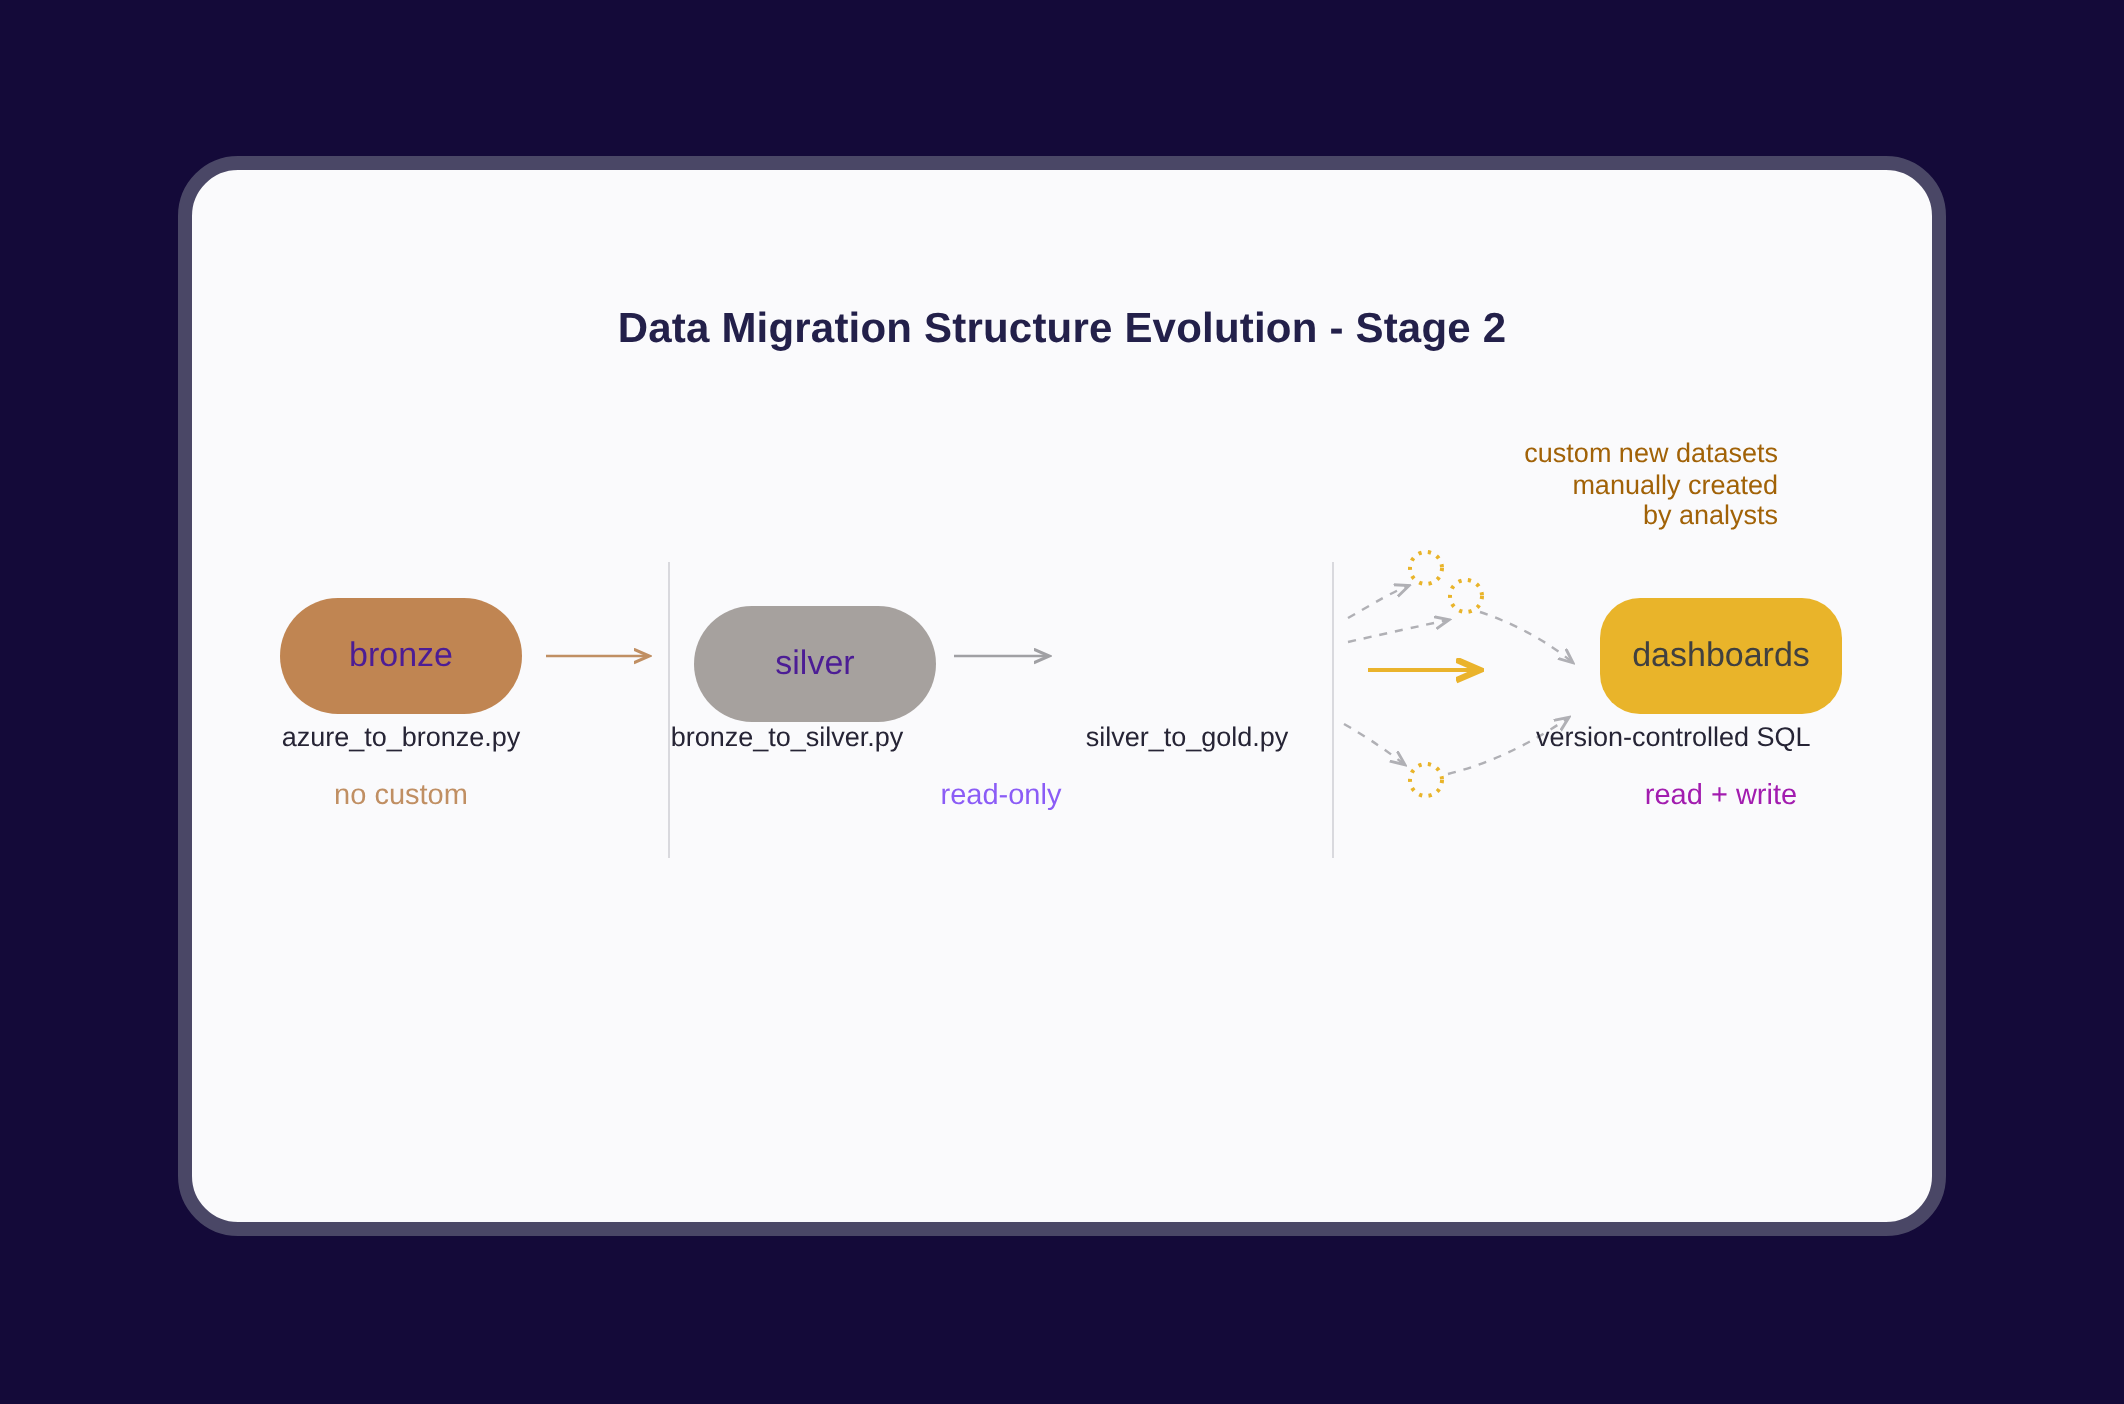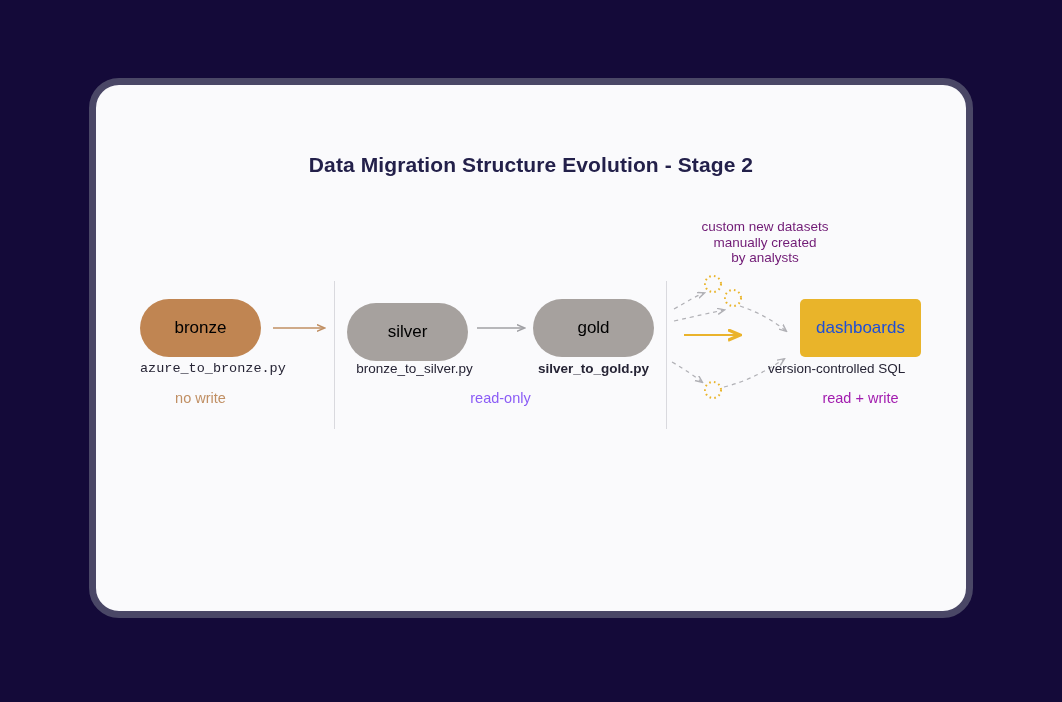--- a/index.html
+++ b/index.html
@@ -48,32 +48,32 @@
     background: #d9d9de;
   }
   #divider-1 { left: 238px; top: 196px; height: 148px; }
   #divider-2 { left: 570px; top: 196px; height: 148px; }
 
   .node-pill {
     position: absolute;
     display: flex;
     align-items: center;
     justify-content: center;
-    color: #000000;
+    color: #4c1d95;
     font-size: 17px;
     border-radius: 999px;
   }
   .node-rect {
     position: absolute;
     display: flex;
     align-items: center;
     justify-content: center;
-    color: #1d4ed8;
+    color: #404040;
     font-size: 17px;
-    border-radius: 5px;
+    border-radius: 20px;
   }
 
   #node-bronze {
     left: 44px; top: 214px; width: 121px; height: 58px;
     background: #c08552;
   }
   #node-silver {
     left: 251px; top: 218px; width: 121px; height: 58px;
     background: #a6a19e;
   }
@@ -86,45 +86,45 @@
     background: #e9b42a;
   }
 
   .script-label {
     position: absolute;
     text-align: center;
     font-size: 13.5px;
     color: #262435;
     white-space: nowrap;
   }
-  #label-bronze-script   { left: 44px;  top: 276px; width: 121px; font-family: Liberation Mono, monospace; }
-  #label-silver-script   { left: 258px; top: 276px; width: 121px; }
-  #label-gold-script     { left: 437px; top: 276px; width: 121px; font-weight: bold; }
+  #label-bronze-script   { left: 44px;  top: 276px; width: 121px; }
+  #label-silver-script   { left: 237px; top: 276px; width: 121px; }
+  #label-gold-script     { left: 437px; top: 276px; width: 121px; }
   #label-dashboards-note { left: 672px; top: 276px; width: 121px; }
 
   .access-label {
     position: absolute;
     text-align: center;
     font-size: 14.5px;
     white-space: nowrap;
   }
   #label-no-access   { left: 44px;  top: 305px; width: 121px; color: #c08f63; }
   #label-read-only   { left: 344px; top: 305px; width: 121px; color: #8b5cf6; }
   #label-read-write  { left: 704px; top: 305px; width: 121px; color: #a21caf; }
 
   
   #annotation-custom-datasets {
     position: absolute;
     left: 545px;
     top: 134px;
     width: 248px;
-    text-align: center;
+    text-align: right;
     font-size: 13.5px;
     line-height: 15.5px;
-    color: #701a75;
+    color: #a16207;
   }
 
   
   .arrow-svg {
     position: absolute;
     left: 0; top: 0;
     width: 884px; height: 540px;
     pointer-events: none;
     overflow: visible;
   }
@@ -194,23 +194,22 @@
     <div>manually created</div>
     <div>by analysts</div>
   </div>
 
   <div class="node-pill" id="node-bronze">bronze</div>
   <div class="script-label" id="label-bronze-script">azure_to_bronze.py</div>
 
   <div class="node-pill" id="node-silver">silver</div>
   <div class="script-label" id="label-silver-script">bronze_to_silver.py</div>
 
-  <div class="node-pill" id="node-gold">gold</div>
   <div class="script-label" id="label-gold-script">silver_to_gold.py</div>
 
   <div class="node-rect" id="node-dashboards">dashboards</div>
   <div class="script-label" id="label-dashboards-note">version-controlled SQL</div>
 
-  <div class="access-label" id="label-no-access">no write</div>
+  <div class="access-label" id="label-no-access">no custom</div>
   <div class="access-label" id="label-read-only">read-only</div>
   <div class="access-label" id="label-read-write">read + write</div>
 
 </div>
 
 </body></html>

